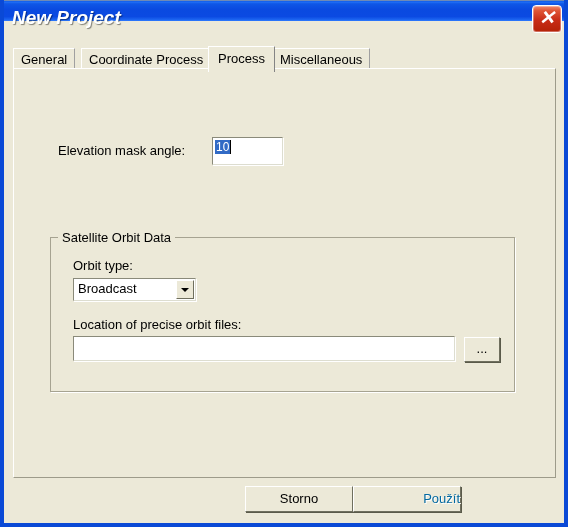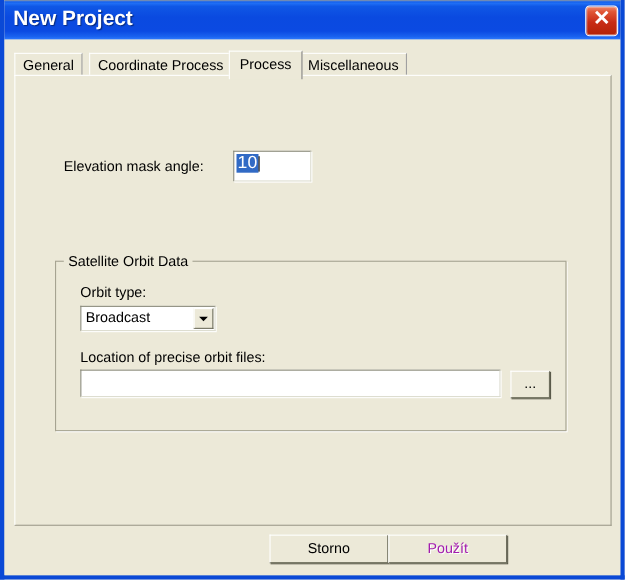--- a/index.html
+++ b/index.html
@@ -25,31 +25,32 @@
     border-top: 0;
     overflow: hidden;
   }
 
   
   #titlebar {
     position: absolute;
     left: -4px;
     top: 0;
     width: 568px;
-    height: 36px;
+    height: 21px;
     background: linear-gradient(to bottom,
         #0e5ae8 0%,
         #1f6ef5 6%,
         #0f57e6 14%,
         #0a4ae0 42%,
         #0b4ae2 78%,
         #1a62ef 92%,
         #2f7bff 100%);
     box-sizing: border-box;
     border-top: 1px solid #6f8ab5;
+    font-style: italic;
   }
   #titlebar .title-text {
     position: absolute;
     left: 12px;
     top: 6px;
     font-size: 19px;
     font-weight: bold;
     color: #ffffff;
     text-shadow: 1px 1px 1px rgba(0,0,0,0.45);
     letter-spacing: 0px;
@@ -149,21 +150,21 @@
   
   .textbox {
     position: absolute;
     box-sizing: border-box;
     background: #ffffff;
     border-top: 1px solid #8a8a7a;
     border-left: 1px solid #8a8a7a;
     border-right: 1px solid #ddddd0;
     border-bottom: 1px solid #ddddd0;
     box-shadow: 1px 1px 0 0 #ffffff;
-    font-size: 16px;
+    font-size: 12px;
     color: #000000;
     padding: 2px 2px 0 2px;
     overflow: hidden;
     cursor: text;
   }
   .sel {
     background: #316ac5;
     color: #ffffff;
     padding: 0 1px;
   }
@@ -293,23 +294,24 @@
     cursor: pointer;
     white-space: nowrap;
   }
   .dlgbtn.default {
     outline: 1px solid #000000;
     outline-offset: 0px;
     border-top: 1px solid #ffffff;
     border-left: 1px solid #ffffff;
   }
   .dlgbtn.disabled {
-    color: #a21caf;
+    color: #0369a1;
     text-shadow: 1px 1px 0 #ffffff;
     cursor: default;
+    text-align: right;
   }
 </style>
 </head>
 <body>
 
 <div id="window">
 
   <div id="titlebar">
     <div class="title-text">New Project</div>
     <div id="close-btn">

